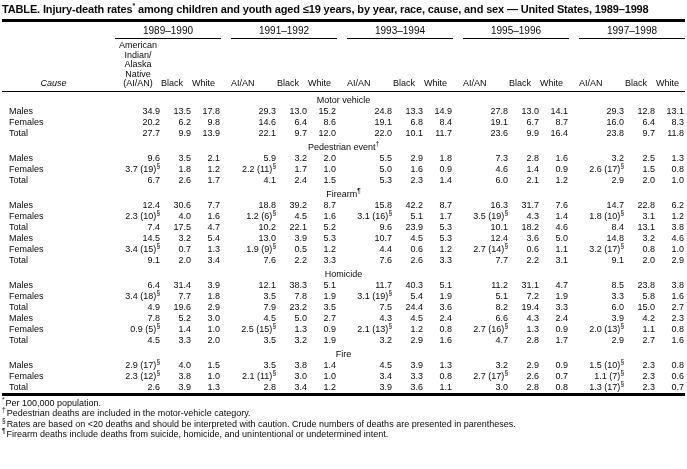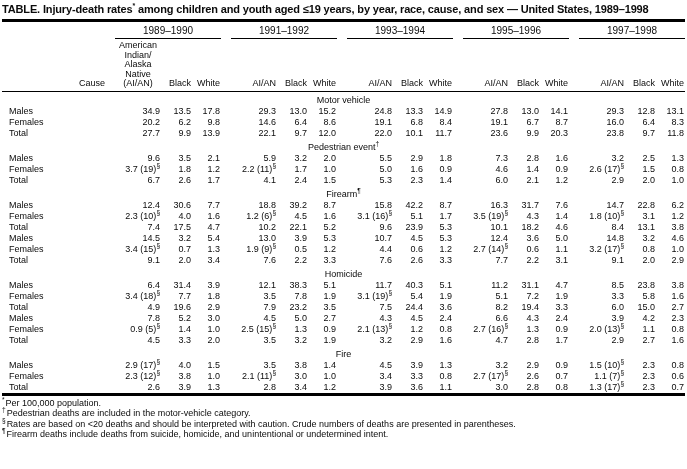--- a/index.html
+++ b/index.html
@@ -12,23 +12,23 @@
   .wrap { padding:3px 2px 0 2px; }
   .title { font-size:11px; font-weight:bold; line-height:13px; letter-spacing:-0.15px; white-space:nowrap; }
   .title sup { font-size:7px; }
   .rule-thick { height:3px; background:#000; }
   .rule-top { margin-top:3px; }
   table { border-collapse:collapse; table-layout:fixed; width:683px; }
   th, td { padding:0; font-size:9px; font-weight:normal; line-height:11px; vertical-align:bottom; }
   .year-th { text-align:center; padding-top:3px; }
   .year-inner { border-bottom:1.5px solid #000; padding-bottom:2px; font-size:10px; }
   .head2 th { border-bottom:1.2px solid #000; padding-bottom:2px;margin-top:20px; }
-  .cause-head { text-align:right; }
+  .cause-head { text-align:center;font-style:italic; }
   .aian-multi { text-align:center; line-height:9.5px; padding-top:2px; }
-  .num-head { text-align:right; padding-right:1px; }
+  .num-head { text-align:left; padding-right:1px; }
   .section-td { padding-top:3px; text-align:center; }
   .row-label { padding-left:7px; text-align:left; }
   .val { text-align:right; padding-right:1px; white-space:nowrap; }
   sup { font-size:6.5px; line-height:0; }
   .footnotes { padding-top:2px; font-size:9px; line-height:10.5px; }
   .fn { padding-left:5px; text-indent:-5px; }
   .fn sup { margin-right:1px; }
 </style>
 </head>
 <body>
@@ -169,21 +169,21 @@
           <td class="val">22.1</td>
           <td class="val">9.7</td>
           <td class="val">12.0</td>
           <td></td>
           <td class="val">22.0</td>
           <td class="val">10.1</td>
           <td class="val">11.7</td>
           <td></td>
           <td class="val">23.6</td>
           <td class="val">9.9</td>
-          <td class="val">20.3</td>
+          <td class="val">16.4</td>
           <td></td>
           <td class="val">23.8</td>
           <td class="val">9.7</td>
           <td class="val">11.8</td>
         </tr>
         <tr>
           <td class="section-td" colspan="21">Pedestrian event<sup>†</sup></td>
         </tr>
         <tr>
           <td class="row-label">Males</td>

